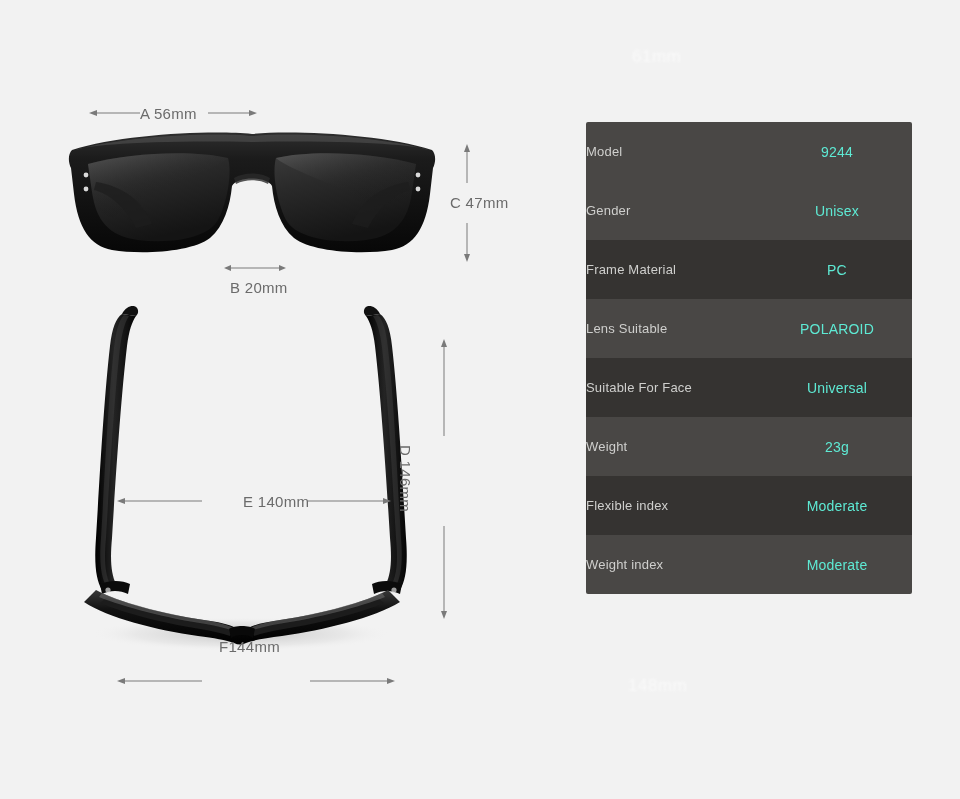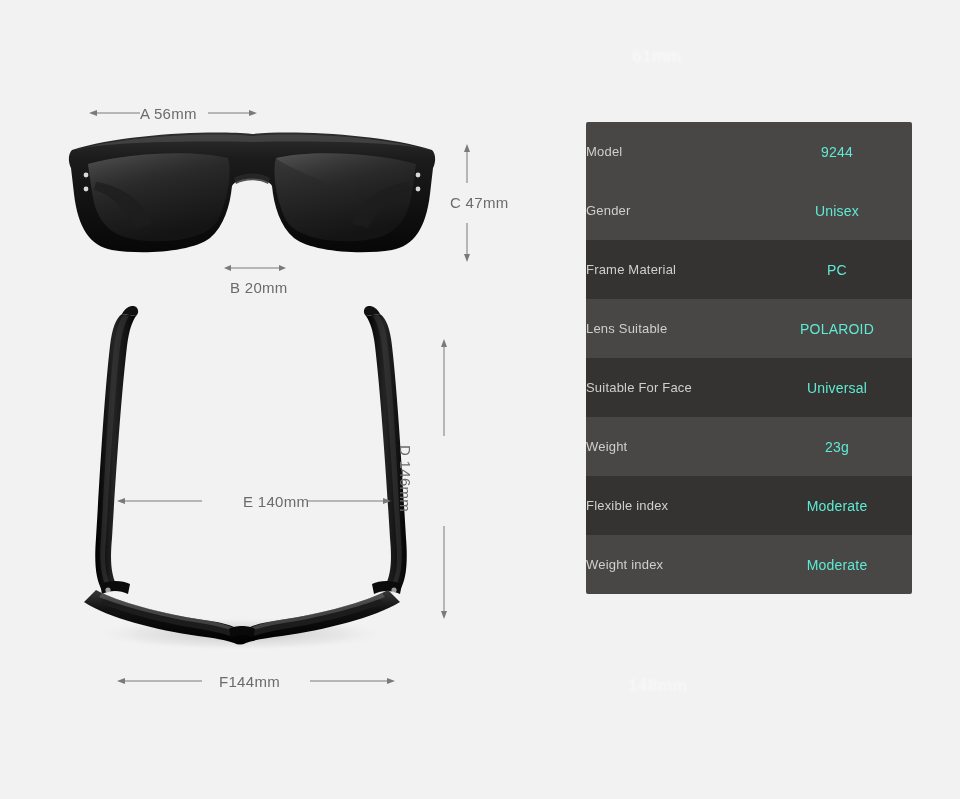--- a/index.html
+++ b/index.html
@@ -279,21 +279,21 @@
       <path d="M8 281 L5 273 L11 273 Z" fill="#7a7a7a"></path>
     </svg>
     <div class="dim-label" style="left:414px; top:445px; transform:rotate(90deg); transform-origin:left top;">D 146mm</div>
 
     <svg class="arrow-h" style="left:116px; top:674px;" width="280" height="14" viewBox="0 0 280 14">
       <line x1="6" y1="7" x2="86" y2="7" stroke="#7a7a7a" stroke-width="1"></line>
       <path d="M1 7 L9 4 L9 10 Z" fill="#7a7a7a"></path>
       <line x1="194" y1="7" x2="274" y2="7" stroke="#7a7a7a" stroke-width="1"></line>
       <path d="M279 7 L271 4 L271 10 Z" fill="#7a7a7a"></path>
     </svg>
-    <div class="dim-label" style="left:219px; top:673px;">F144mm</div>
+    <div class="dim-label" style="left:219px; top:638px;">F144mm</div>
   </div>
 
   <div class="ghost" id="ghost-top">61mm</div>
   <div class="ghost" id="ghost-bottom">148mm</div>
 
   <div id="spec-table">
 
     <div class="spec-row odd">
       <div class="spec-key">Model</div>
       <div class="spec-val">9244</div>

